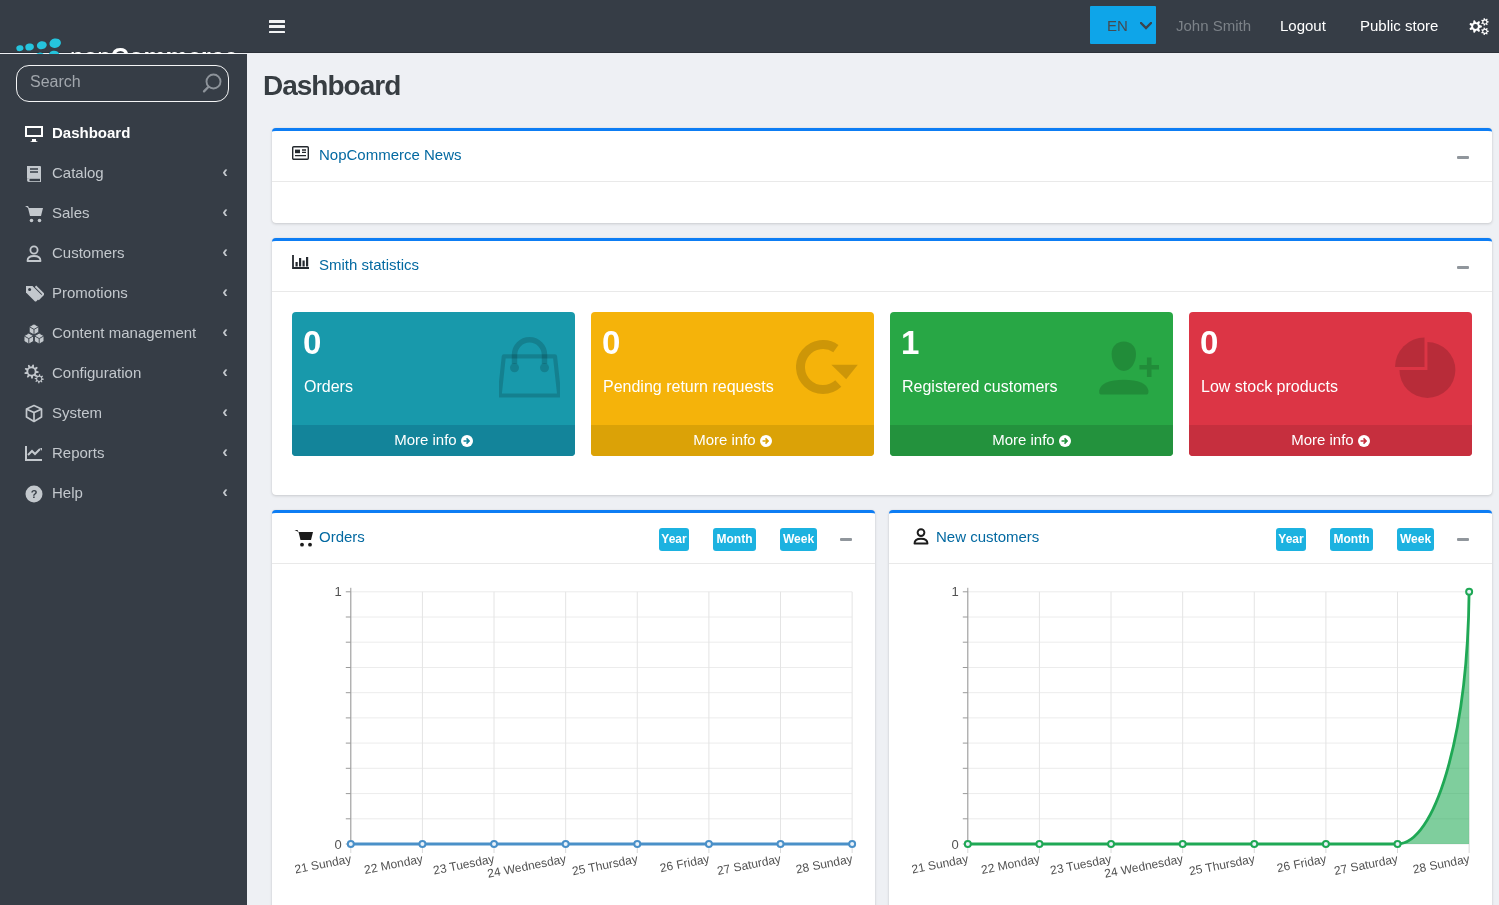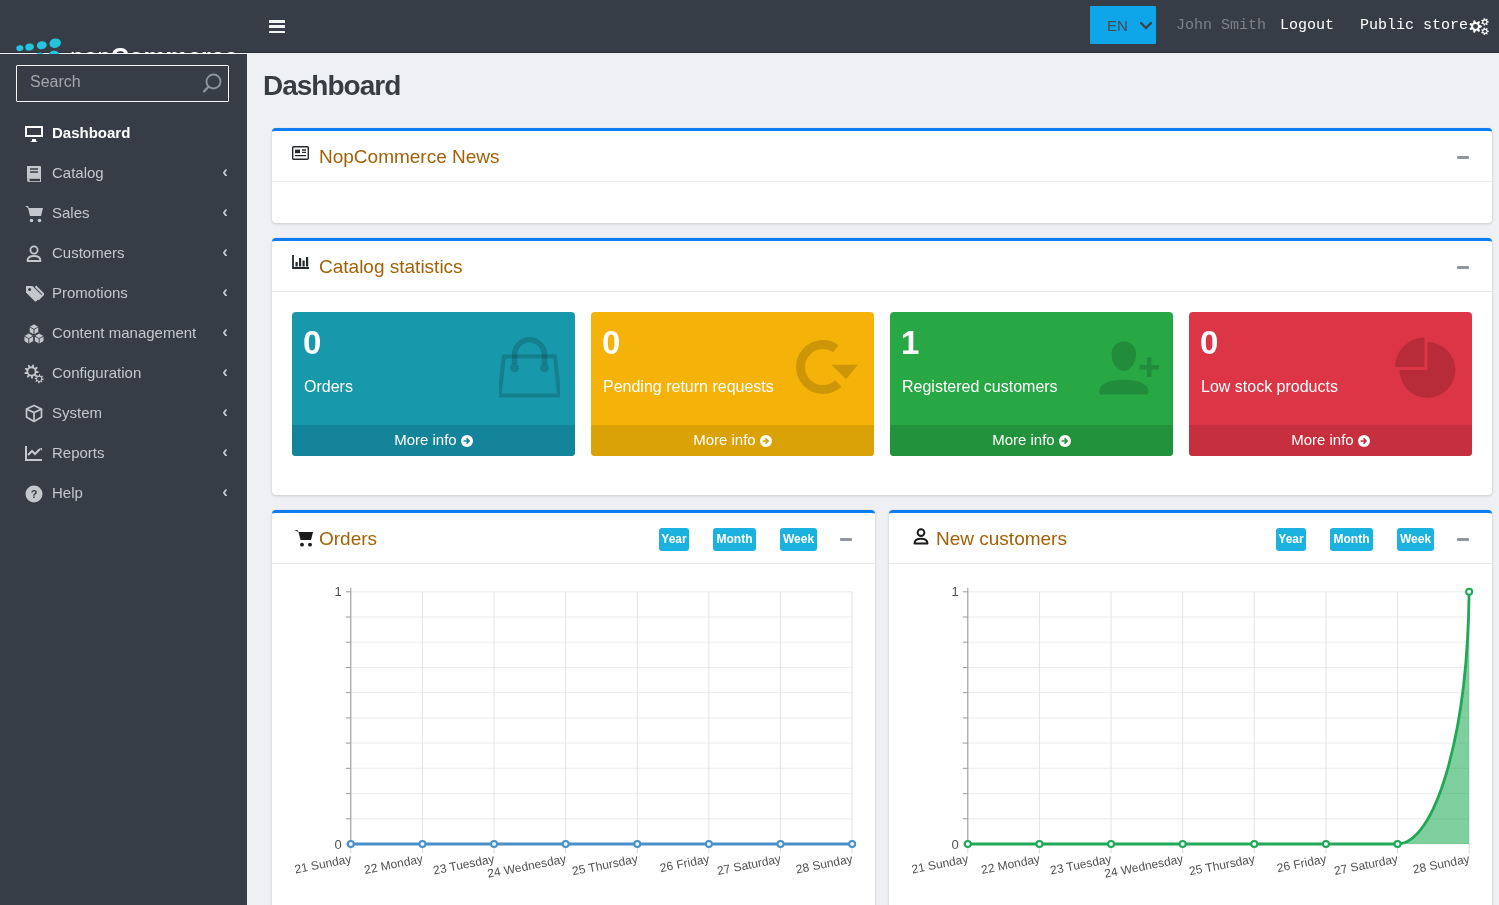--- a/index.html
+++ b/index.html
@@ -8,39 +8,39 @@
 .header { position:absolute; left:0; top:0; width:1499px; height:53px; background:#363d46; border-bottom:1px solid #2c323a; }
 .logo { position:absolute; left:0; top:0; width:247px; height:53px;margin-top:31px; }
 .logo svg { position:absolute; left:0px; top:0px; }
 .logo .txt { position:absolute; left:70px; top:12px; color:#fff; font-size:25px; letter-spacing:-0.3px; }
 .logo .txt b { font-weight:bold; }
 .hamb { position:absolute; left:269px; top:20px; width:16px; height:14px; }
 .hamb div { height:2.5px; background:#f2f3f4; margin-bottom:2.8px; border-radius:0.5px;}
 .sel { position:absolute; left:1090px; top:6px; width:66px; height:38px; background:#0ea5e9; border-radius:1px; }
 .sel .en { position:absolute; left:17px; top:11px; font-size:15px; color:#444b52; }
 .sel svg { position:absolute; right:4px; top:16px; }
-.hlink { position:absolute; top:17px; font-size:15px; color:#fff;font-family:Liberation Mono, monospace; }
+.hlink { position:absolute; top:17px; font-size:15px; color:#fff; }
 .jsmith { color:#7c8288; }
 .sidebar { position:absolute; left:0; top:54px; width:247px; height:851px; background:#363d46; }
-.search { position:absolute; left:16px; top:11px; width:213px; height:37px; border:1.5px solid #f4f5f6; background:transparent; border-radius:1px;}
+.search { position:absolute; left:16px; top:11px; width:213px; height:37px; border:1.5px solid #f4f5f6; background:transparent; border-radius:13px;}
 .search .ph { position:absolute; left:13px; top:7px; color:#a2a7ad; font-size:16px; }
 .search svg { position:absolute; right:5px; top:6px; }
 .menu { position:absolute; left:0; top:59px; width:247px; }
 .mi { position:relative; height:40px; color:#c3c8cd; font-size:15px; }
 .mi .ic { position:absolute; left:24px; top:11px; width:20px; height:18px; }
 .mi .lbl { position:absolute; left:52px; top:11px; }
 .mi .chev { position:absolute; right:19px; top:9px; font-size:17px; font-weight:bold; color:#c3c8cd; }
 .mi.active { color:#fff; font-weight:bold; }
 .content { position:absolute; left:247px; top:54px; width:1252px; height:851px; background:#eef0f4; }
 h1.pgtitle { position:absolute; left:16px; top:16px; font-size:28px; font-weight:bold; color:#373d42; letter-spacing:-1px;}
 .panels { position:absolute; left:25px; top:74px; width:1220px; }
 .card { background:#fff; border-top:3.5px solid #0d7df4; border-radius:4px; box-shadow:0 0 1px rgba(0,0,0,.12), 0 1px 3px rgba(0,0,0,.15); margin-bottom:15px; }
 .card-h { position:relative; height:51px; border-bottom:1px solid #e9e9e9; }
 .card-h .cic { position:absolute; left:20px; top:17px; }
-.card-h .ctitle { position:absolute; left:47px; top:15px; font-size:19px; color:#a16207; }
+.card-h .ctitle { position:absolute; left:47px; top:15px; font-size:15px; color:#0369a1; }
 .card-h .minus { position:absolute; right:23px; top:25px; width:12px; height:2.5px; background:#90969c; border-radius:1px; }
 .news-body { height:41px; }
 .stats-body { padding:20px 20px 39px 20px; }
 .sb-row { display:flex; gap:16px; }
 .sbox { position:relative; width:283px; height:144px; border-radius:4px; overflow:hidden; color:#fff; }
 .sbox .num { position:absolute; left:11px; top:14px; font-size:33px; font-weight:bold; line-height:1; }
 .sbox .lbl { position:absolute; left:12px; top:66px; font-size:16px; }
 .sbox .bigic { position:absolute; }
 .sbox .more { position:absolute; left:0; right:0; bottom:0; height:31px; text-align:center; font-size:15px; padding-top:6px; }
 .bg-info { background:#1899ab; } .bg-info .more { background:#13849a; }
@@ -219,21 +219,21 @@
     </div>
     <div class="card">
       <div class="card-h">
         <span class="cic" style="top:14px;"><svg width="18" height="15" viewBox="0 0 18 15">
               <path d="M1 0v13h16" stroke="#24292e" stroke-width="1.8" fill="none"></path>
               <rect x="3.5" y="7" width="2.2" height="4.5" fill="#24292e"></rect>
               <rect x="7" y="3" width="2.2" height="8.5" fill="#24292e"></rect>
               <rect x="10.5" y="5.5" width="2.2" height="6" fill="#24292e"></rect>
               <rect x="14" y="2" width="2.2" height="9.5" fill="#24292e"></rect>
             </svg></span>
-        <span class="ctitle">Catalog statistics</span>
+        <span class="ctitle">Smith statistics</span>
         <span class="minus"></span>
       </div>
       <div class="stats-body">
         <div class="sb-row">
           <div class="sbox bg-info">
       <div class="num">0</div>
               <div class="lbl">Orders</div>
       <span class="bigic" style="right:15px;top:25px;"><svg width="61" height="61" viewBox="0 0 61 61">
                   <g stroke="rgba(0,0,0,0.16)" fill="none">
                     <path d="M4.8 19.4 L56.0 19.4 L60.3 58.5 L0.6 58.5 Z" stroke-width="4.2" stroke-linejoin="round"></path>

